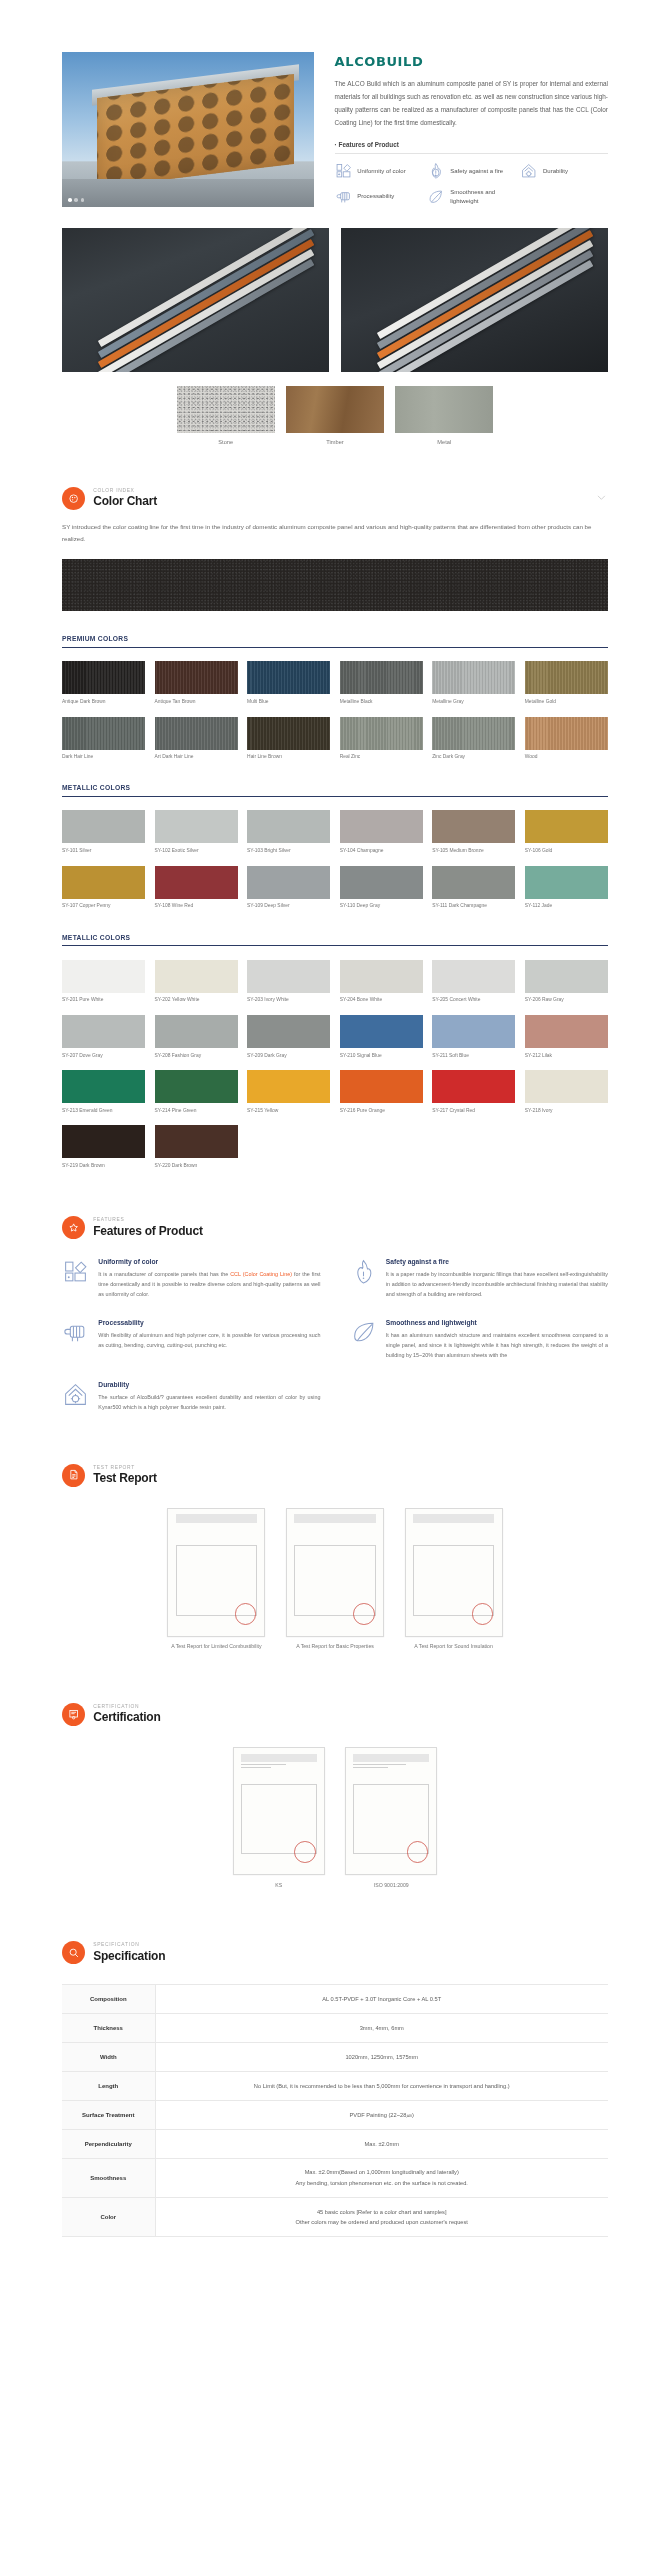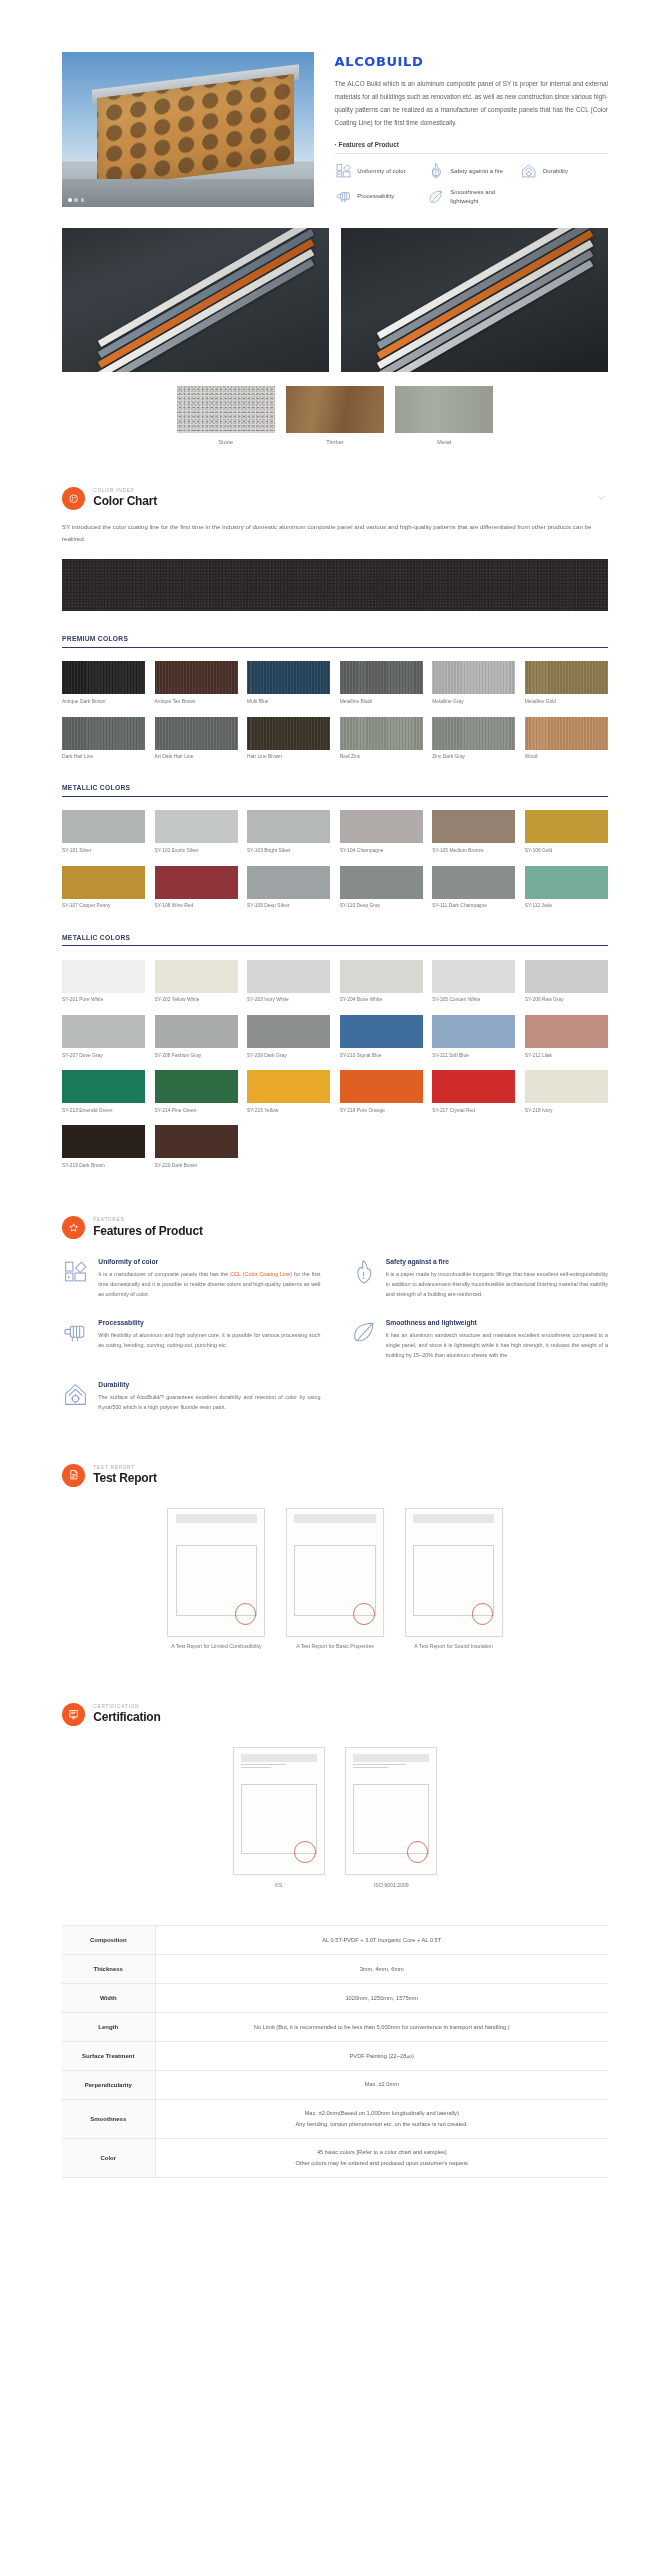--- a/index.html
+++ b/index.html
@@ -41,21 +41,21 @@
   .hero-photo .ground {
     position: absolute; left: 0; bottom: 0; width: 100%; height: 18%;
     background: linear-gradient(180deg, #9aa3a9, #7e868c);
   }
   .hero-photo .dots { position: absolute; left: 6.2px; bottom: 5.2px; display: flex; gap: 2.6px; }
   .hero-photo .dots i { width: 3.6px; height: 3.6px; border-radius: 50%; background: rgba(255,255,255,.55); display: block; }
   .hero-photo .dots i.on { background: #ffffff; }
 
   .hero-info { flex: 1; padding-top: 2.1px; }
   .brand-logo {
-    font-size: 13px; letter-spacing: 0.6px; font-weight: 700; color: #1d4ed8;
+    font-size: 13px; letter-spacing: 0.6px; font-weight: 700; color: #0f766e;
     font-family: "DejaVu Sans", sans-serif; margin-bottom: 9.3px;
   }
   .hero-desc { font-size: 6.4px; line-height: 2.0; color: #5e5e5e; text-align: justify; }
   .feat-title { margin-top: 11.3px; font-size: 6.4px; color: #444; font-weight: 600; }
   .feat-hr { border-top: 0.5px solid #e3e3e3; margin: 5.2px 0 8.2px 0; }
   .feat-grid { display: grid; grid-template-columns: repeat(3, 1fr); row-gap: 8.2px; column-gap: 5.2px; }
   .feat-item { display: flex; align-items: center; gap: 5.2px; }
   .feat-item .ic { width: 17.5px; height: 17.5px; flex: 0 0 17.5px; color: #93a7cd; }
   .feat-item .ic svg { width: 100%; height: 100%; display: block; }
   .feat-item span { font-size: 6px; line-height: 1.45; color: #555; }
@@ -661,20 +661,32 @@
               <i style="width:45%"></i>
           </div>
           <div class="stamp"></div>
         </div>
         <div class="cap">ISO 9001:2009</div>
       </div>
     </div>
   </div>
 
   <div class="wrap" style="margin-top:36px;">
+    <div class="sec-head">
+      <div class="sec-badge">
+        <svg viewBox="0 0 24 24" fill="none" stroke="currentColor" stroke-width="1.9">
+          <circle cx="11" cy="11" r="6.5"></circle>
+            <path d="M16 16l4.5 4.5" stroke-linecap="round"></path>
+        </svg>
+      </div>
+      <div class="sec-texts">
+        <div class="kicker">SPECIFICATION</div>
+        <div class="title">Specification</div>
+      </div>
+    </div>
     <table class="spec">
       <tbody id="spec-body">
           <tr>
             <th>Composition</th>
             <td>AL 0.5T-PVDF + 3.0T Inorganic Core + AL 0.5T</td>
           </tr>
           <tr>
             <th>Thickness</th>
             <td>3mm, 4mm, 6mm</td>
           </tr>

